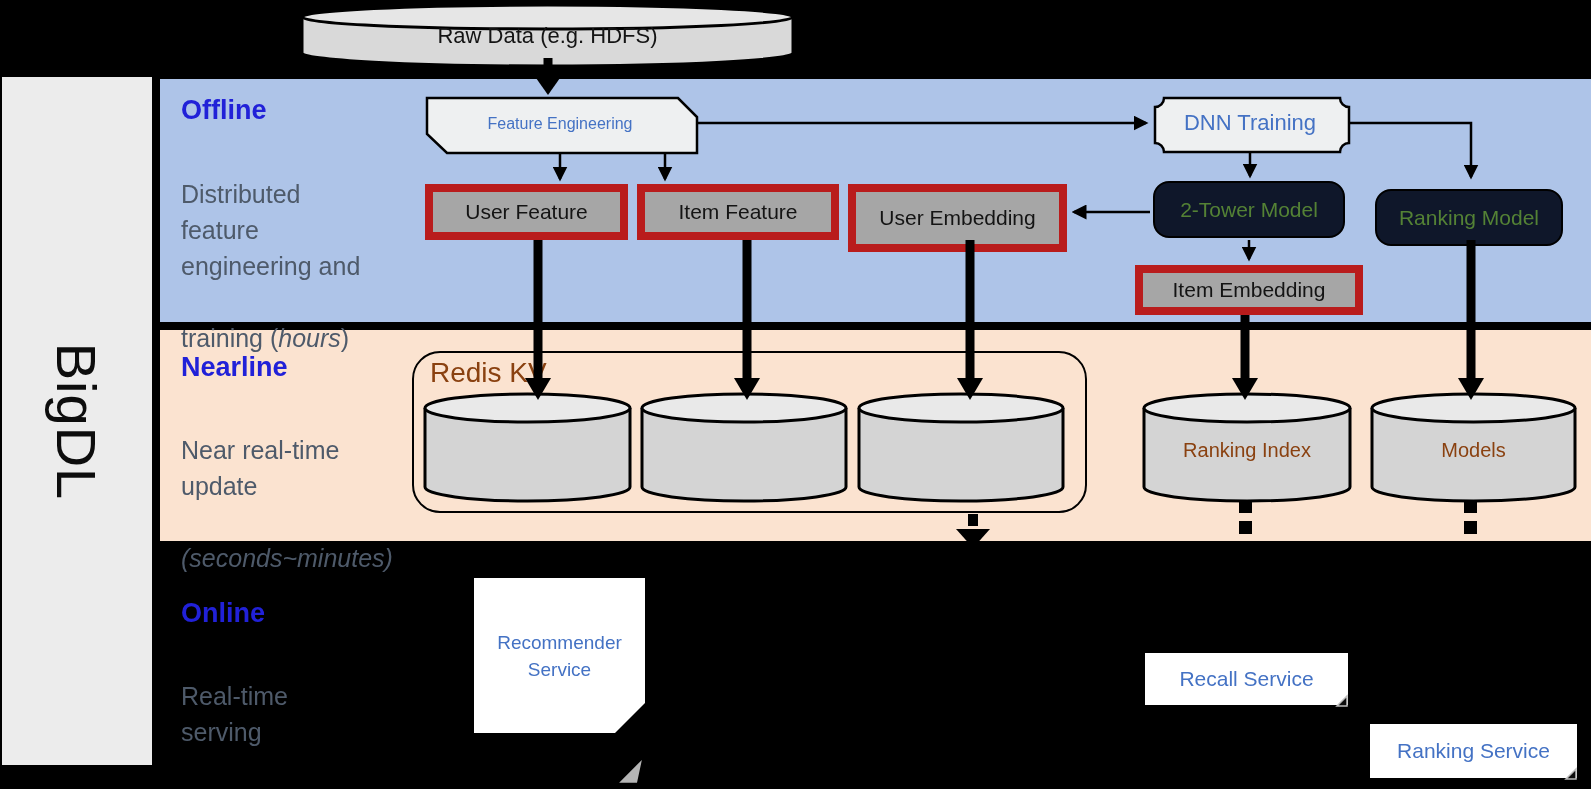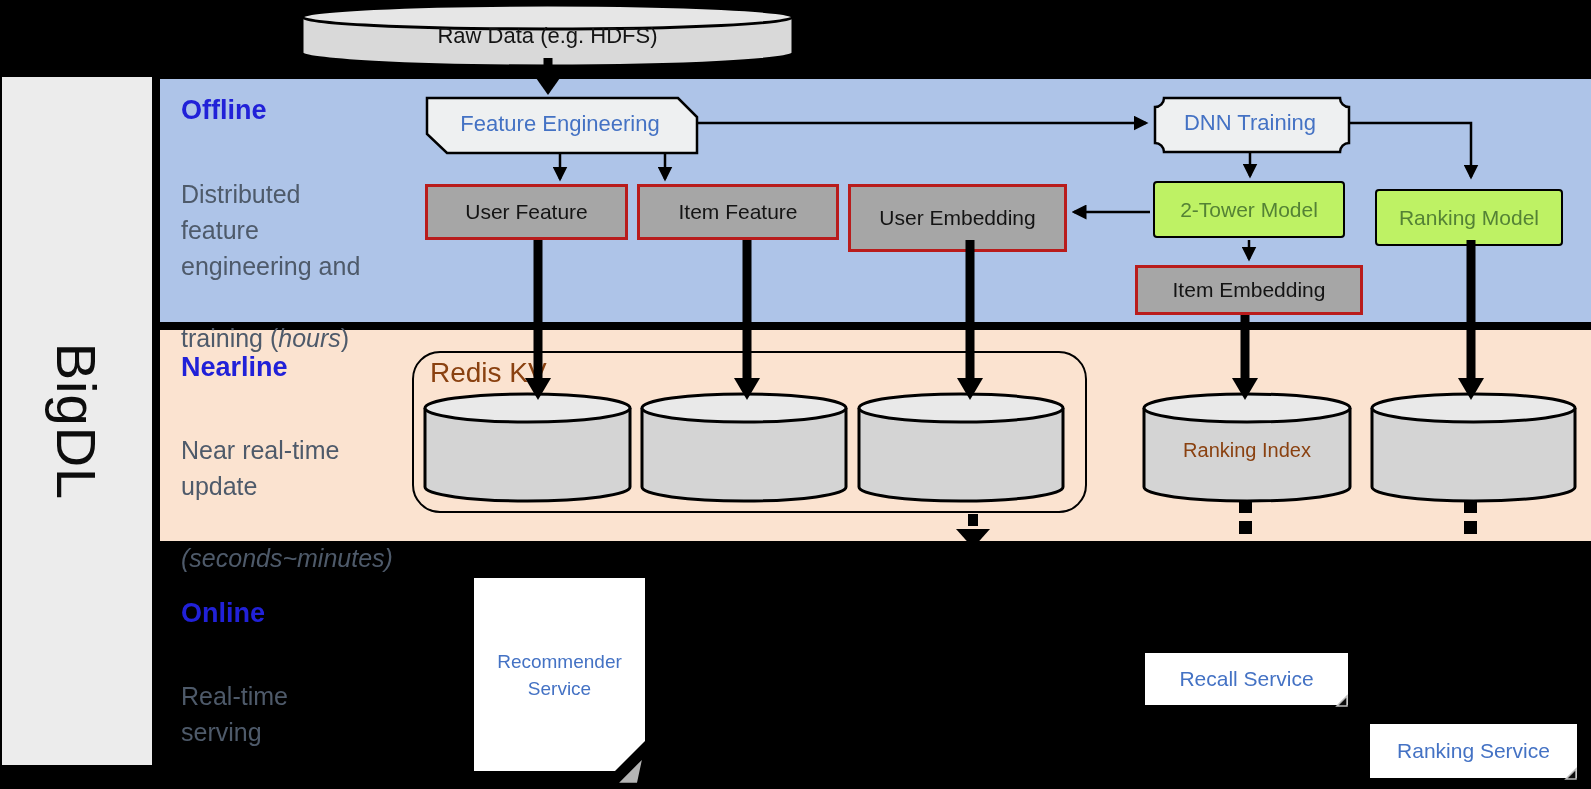--- a/index.html
+++ b/index.html
@@ -9,29 +9,29 @@
   .band{position:absolute;left:160px;width:1431px;}
   #band-offline{top:79px;height:243px;background:#aec4e8;}
   #band-nearline{top:330px;height:211px;background:#fbe3d0;}
   #bigdl-bar{left:2px;top:77px;width:150px;height:688px;background:#ececec;
              display:flex;align-items:center;justify-content:center;}
   #bigdl-bar span{transform:rotate(90deg);font-size:56px;color:#0d0d0d;letter-spacing:1px;}
   .sec-title{font-size:27px;font-weight:bold;color:#2121d8;}
   .sec-desc{font-size:25px;color:#4e5a6a;line-height:36px;white-space:pre-line;}
   .sec-note{font-style:italic;}
   .node{position:absolute;display:flex;align-items:center;justify-content:center;text-align:center;box-sizing:border-box;}
-  .darkbox{background:#a6a6a6;border:3px solid #b91c1c;color:#141414;font-size:21px;}
-  .roundbox{background:#bef264;border:2.5px solid #000;border-radius:4px;color:#548235;font-size:21px;}
+  .darkbox{background:#a6a6a6;border:8px solid #b91c1c;color:#141414;font-size:21px;}
+  .roundbox{background:#0f172a;border:2.5px solid #000;border-radius:16px;color:#548235;font-size:21px;}
   .shape-label{position:absolute;display:flex;align-items:center;justify-content:center;
                text-align:center;pointer-events:none;}
   .svgshape{position:absolute;overflow:visible;}
   .whitebox{position:absolute;background:#fff;display:flex;align-items:center;justify-content:center;
             color:#4472c4;font-size:21px;}
   .fold{position:absolute;right:-2px;bottom:-4px;}
-  #recommender-doc{position:absolute;left:474px;top:578px;width:171px;height:193px;background:#fff;
+  #recommender-doc{position:absolute;left:474px;top:578px;width:171px;height:155px;background:#fff;
       clip-path:polygon(0 0,100% 0,100% calc(100% - 30px),calc(100% - 30px) 100%,0 100%);
       display:flex;align-items:center;justify-content:center;text-align:center;
       color:#4472c4;font-size:19px;line-height:27px;padding:0 6px;box-sizing:border-box;}
   .cyl-label{position:absolute;display:flex;align-items:center;justify-content:center;
              color:#8a4110;font-size:20px;pointer-events:none;}
   #redis-container{position:absolute;left:412px;top:351px;width:675px;height:162px;
                    border:2.5px solid #000;border-radius:28px;box-sizing:border-box;}
   #redis-label{position:absolute;left:430px;top:357px;color:#8a4110;font-size:28px;}
   #connectors{position:absolute;left:0;top:0;pointer-events:none;}
 </style>
@@ -71,21 +71,21 @@
   <div class="abs sec-title" style="left:181px;top:598px;">Online</div>
   <div class="abs sec-desc" style="left:181px;top:642px;">
     <span>Real-time
 serving</span><br>
     
   </div>
 
   <svg class="svgshape" style="left:425px;top:96px;" width="274" height="59" viewBox="-2 -2 274 59">
     <path d="M0,0 H251 L270,19 V55 H20 L0,36 Z" fill="#eef0f1" stroke="#000" stroke-width="2.5"></path>
   </svg>
-  <div class="shape-label" style="left:425px;top:96px;width:270px;height:55px;font-size:22px;color:#4472c4;">Feature Engineering</div>
+  <div class="shape-label" style="left:425px;top:96px;width:270px;height:55px;font-size:16px;color:#4472c4;">Feature Engineering</div>
 
   <svg class="svgshape" style="left:1153px;top:96px;" width="198" height="58" viewBox="-2 -2 198 58">
     <path d="M9,0 H185 A9,9 0 0 0 194,9 V45 A9,9 0 0 0 185,54 H9 A9,9 0 0 0 0,45 V9 A9,9 0 0 0 9,0 Z" fill="#eef0f1" stroke="#000" stroke-width="2.5"></path>
   </svg>
   <div class="shape-label" style="left:1153px;top:96px;width:194px;height:54px;font-size:22px;color:#4472c4;">DNN Training</div>
 
   <div class="node darkbox" style="left:425px;top:184px;width:203px;height:56px;">
     <span>User Feature</span>
   </div>
   <div class="node darkbox" style="left:637px;top:184px;width:202px;height:56px;">
@@ -124,20 +124,21 @@
   <svg class="svgshape" style="left:1142px;top:392px;" width="210" height="112" viewBox="0 0 210 112">
     <path d="M2,16 V95 A103,14 0 0 0 208,95 V16" fill="#d4d4d4" stroke="#000" stroke-width="3"></path>
     <ellipse cx="105" cy="16" rx="103" ry="14" fill="#e9e9e9" stroke="#000" stroke-width="3"></ellipse>
   </svg>
   <div class="cyl-label" style="left:1142px;top:420px;width:210px;height:60px;">Ranking Index</div>
 
   <svg class="svgshape" style="left:1370px;top:392px;" width="207" height="112" viewBox="0 0 207 112">
     <path d="M2,16 V95 A101.5,14 0 0 0 205,95 V16" fill="#d4d4d4" stroke="#000" stroke-width="3"></path>
     <ellipse cx="103.5" cy="16" rx="101.5" ry="14" fill="#e9e9e9" stroke="#000" stroke-width="3"></ellipse>
   </svg>
+  <div class="cyl-label" style="left:1370px;top:420px;width:207px;height:60px;">Models</div>
 
   <div id="recommender-doc">
     <span>Recommender Service</span>
   </div>
   <svg class="svgshape" style="left:613px;top:753px;" width="34" height="34" viewBox="0 0 34 34">
     <polygon points="3,31 31,3 25,31" fill="#b5b5b5" stroke="#000" stroke-width="2.5"></polygon>
   </svg>
 
   <div class="whitebox" style="left:1370px;top:724px;width:207px;height:54px;">
     <span>Ranking Service</span>

